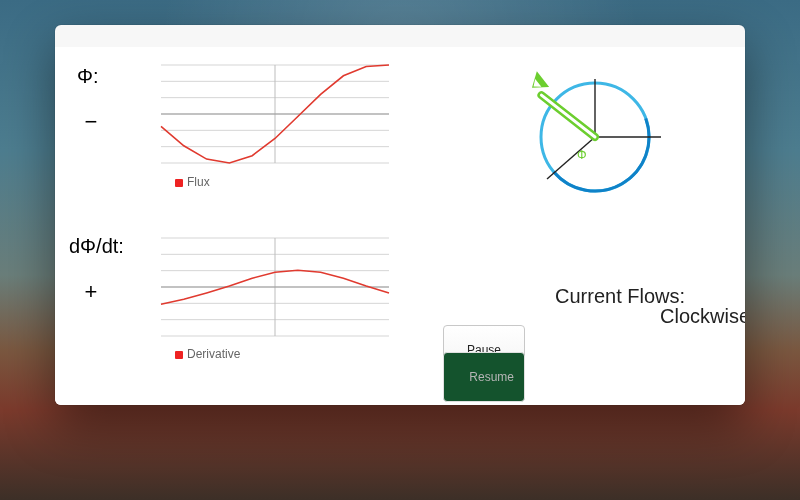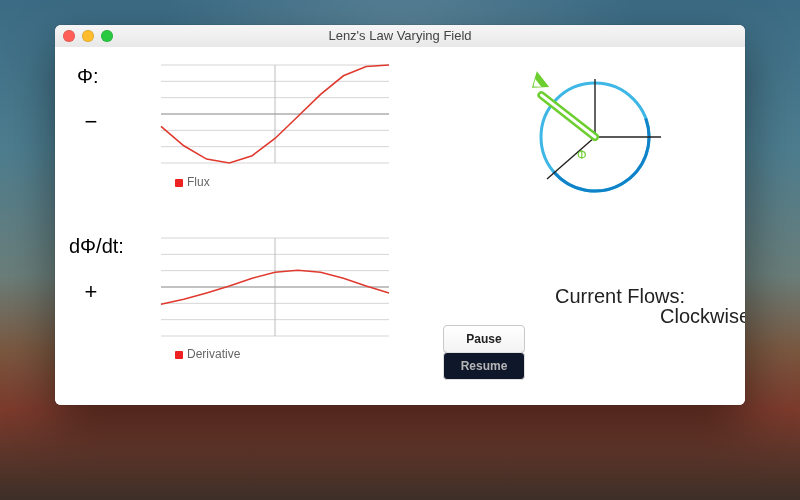--- a/index.html
+++ b/index.html
@@ -89,56 +89,48 @@
     display: inline-block;
     width: 8px; height: 8px;
     background: #e22;
     border-radius: 1px;
     margin-right: 4px;
     vertical-align: middle;
   }
   .btn {
     display: inline-block;
     min-width: 60px;
-    padding: 6px 10px;
+    padding: 17px 10px;
     font-size: 12px;
     background: linear-gradient(#ffffff, #f3f3f3);
     border: 1px solid #c8c8c8;
     border-radius: 4px;
     text-align: center;
     color: #222;
     box-shadow: 0 1px 0 rgba(0,0,0,0.05);
     user-select: none;
-    font-weight: bold;
   }
   .btn.disabled {
     color: #b5b5b5;
-    background: #0f172a;
+    background: #14532d;
     border-color: #e0e0e0;
     box-shadow: none;
+    text-align: right;
   }
   .status-label {
     font-size: 20px;
     color: #222;
   }
 </style>
 </head>
 <body>
 
 <div class="desktop">
   <div class="window">
 
-    <div class="titlebar">
-      <div class="traffic">
-        <div class="tl red"></div>
-        <div class="tl yellow"></div>
-        <div class="tl green"></div>
-      </div>
-      <span>Lenz's Law Varying Field</span>
-    </div>
 
     <div class="content">
 
       <div class="abs big-label" style="left:22px; top:18px;">Φ:</div>
       <div class="abs sign-label" style="left:26px; top:62px;">−</div>
 
       <svg class="abs chart" style="left:100px; top:12px;" width="240" height="110" id="chart0">
           <line x1="6" x2="234" y1="6" y2="6" stroke="#d5d5d5" stroke-width="1"></line>
           <line x1="6" x2="234" y1="22.333333333333332" y2="22.333333333333332" stroke="#d5d5d5" stroke-width="1"></line>
           <line x1="6" x2="234" y1="38.666666666666664" y2="38.666666666666664" stroke="#d5d5d5" stroke-width="1"></line>

